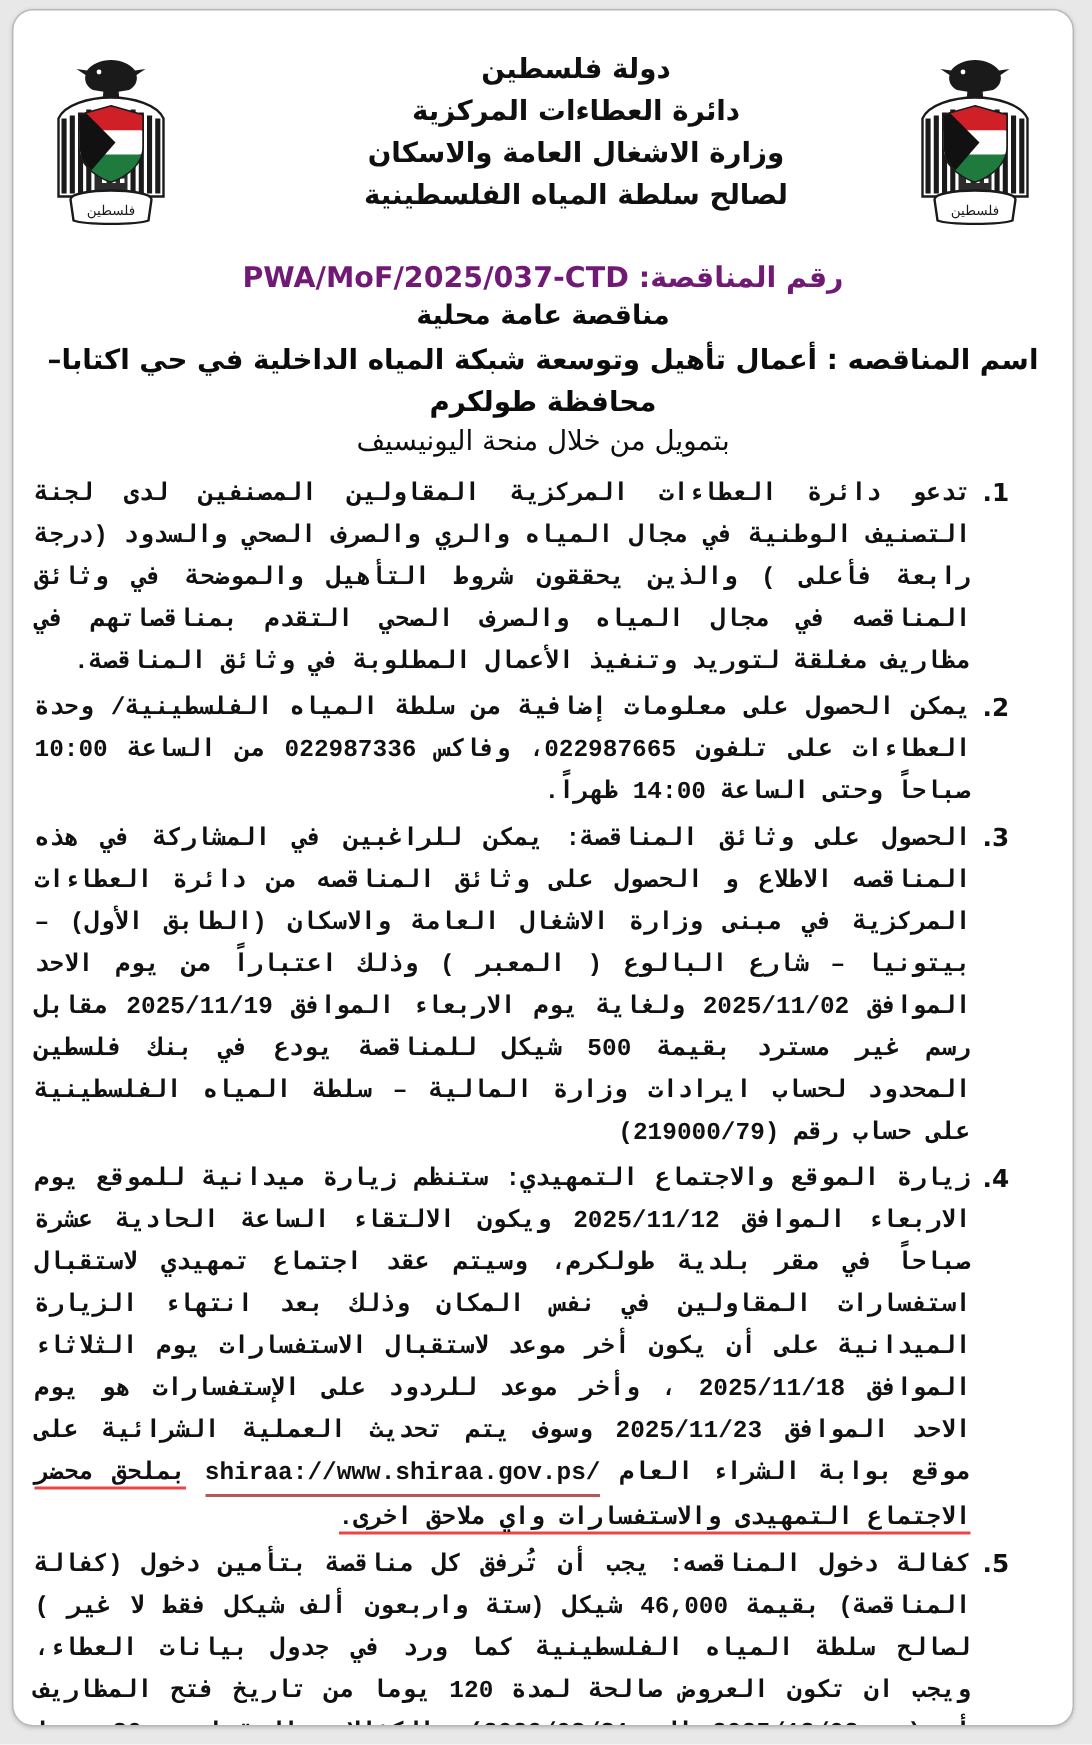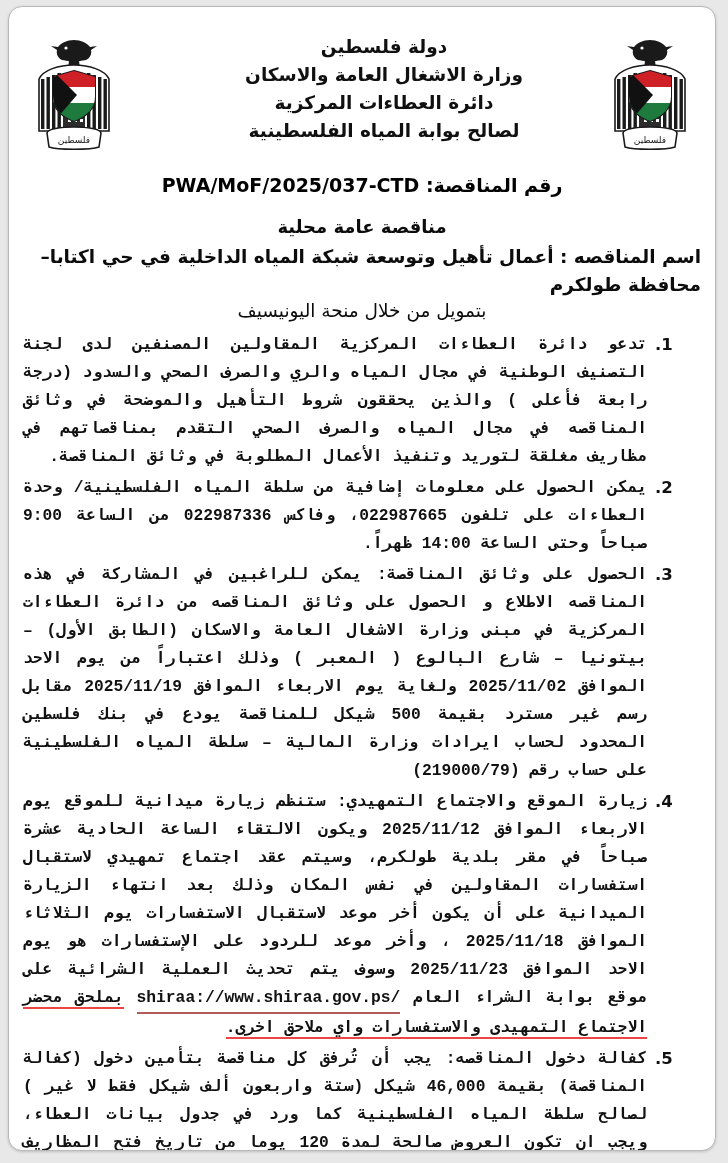--- a/index.html
+++ b/index.html
@@ -47,34 +47,34 @@
     font-size:18.5px;
     letter-spacing:0;
     padding-left:44px;
   }
 
   
   .tender-no{
     text-align:center;
     font-weight:bold;
     font-size:19px;
-    color:#000000;
+    color:#701a75;
     margin-top:5px;
     direction:rtl;
   }
   .tender-no .lat{ direction:ltr; unicode-bidi:embed; display:inline-block;}
   .tender-type{
     text-align:center;
     font-weight:bold;
     font-size:18px;
     color:#0c0c0c;
-    margin-top:20px;
+    margin-top:4px;
   }
   .tender-name{
-    text-align:right;
+    text-align:center;
     font-weight:bold;
     font-size:18.5px;
     color:#0c0c0c;
     margin-top:6px;
     line-height:1.5;
     padding:0 14px;
   }
   .tender-fund{
     text-align:center;
     font-weight:normal;
@@ -237,44 +237,44 @@
             <path d="M20 34 L46 60 L20 90 Z" fill="#111111"></path>
           </g>
           <path d="M16 98 C16 94 30 92 43 92 C56 92 70 94 70 98 L68 112 C60 115 26 115 18 112 Z" fill="#ffffff" stroke="#1a1a1a" stroke-width="1.6"></path>
           <text x="43" y="108" font-size="9" font-family="DejaVu Sans, sans-serif" fill="#1a1a1a" text-anchor="middle">فلسطين</text>
         </g>
       </svg>
     </div>
 
     <div class="header-lines">
       <div>دولة فلسطين</div>
+      <div>دائرة العطاءات المركزية</div>
       <div>وزارة الاشغال العامة والاسكان</div>
-      <div>دائرة العطاءات المركزية</div>
-      <div>لصالح بوابة المياه الفلسطينية</div>
+      <div>لصالح سلطة المياه الفلسطينية</div>
     </div>
   </div>
 
   <div class="tender-no">
     <span>رقم المناقصة:</span>
     <span class="lat">PWA/MoF/2025/037-CTD</span>
   </div>
   <div class="tender-type">مناقصة عامة محلية</div>
   <div class="tender-name">اسم المناقصه : أعمال تأهيل وتوسعة شبكة المياه الداخلية في حي اكتابا– محافظة طولكرم</div>
   <div class="tender-fund">بتمويل من خلال منحة اليونيسيف</div>
 
   <div class="clauses">
 
     <div class="clause">
       <div class="clause-num">.1</div>
       <div class="clause-body">تدعو دائرة العطاءات المركزية المقاولين المصنفين لدى لجنة التصنيف الوطنية في مجال المياه والري والصرف الصحي والسدود (درجة رابعة فأعلى ) والذين يحققون شروط التأهيل والموضحة في وثائق المناقصه في مجال المياه والصرف الصحي التقدم بمناقصاتهم في مظاريف مغلقة لتوريد وتنفيذ الأعمال المطلوبة في وثائق المناقصة.</div>
     </div>
 
     <div class="clause">
       <div class="clause-num">.2</div>
-      <div class="clause-body">يمكن الحصول على معلومات إضافية من سلطة المياه الفلسطينية/ وحدة العطاءات على تلفون 022987665، وفاكس 022987336 من الساعة 9:00 صباحاً وحتى الساعة 14:00 ظهراً.</div>
+      <div class="clause-body">يمكن الحصول على معلومات إضافية من سلطة المياه الفلسطينية/ وحدة العطاءات على تلفون 022987665، وفاكس 022987336 من الساعة 10:00 صباحاً وحتى الساعة 14:00 ظهراً.</div>
     </div>
 
     <div class="clause">
       <div class="clause-num">.3</div>
       <div class="clause-body">الحصول على وثائق المناقصة: يمكن للراغبين في المشاركة في هذه المناقصه الاطلاع و الحصول على وثائق المناقصه من دائرة العطاءات المركزية في مبنى وزارة الاشغال العامة والاسكان   (الطابق الأول) – بيتونيا – شارع البالوع ( المعبر ) وذلك اعتباراً من يوم الاحد الموافق 2025/11/02 ولغاية يوم الاربعاء الموافق 2025/11/19   مقابل رسم غير مسترد بقيمة 500 شيكل للمناقصة يودع في بنك فلسطين المحدود لحساب ايرادات وزارة المالية – سلطة المياه الفلسطينية على حساب رقم (219000/79)</div>
     </div>
 
     <div class="clause">
       <div class="clause-num">.4</div>
       <div class="clause-body">

